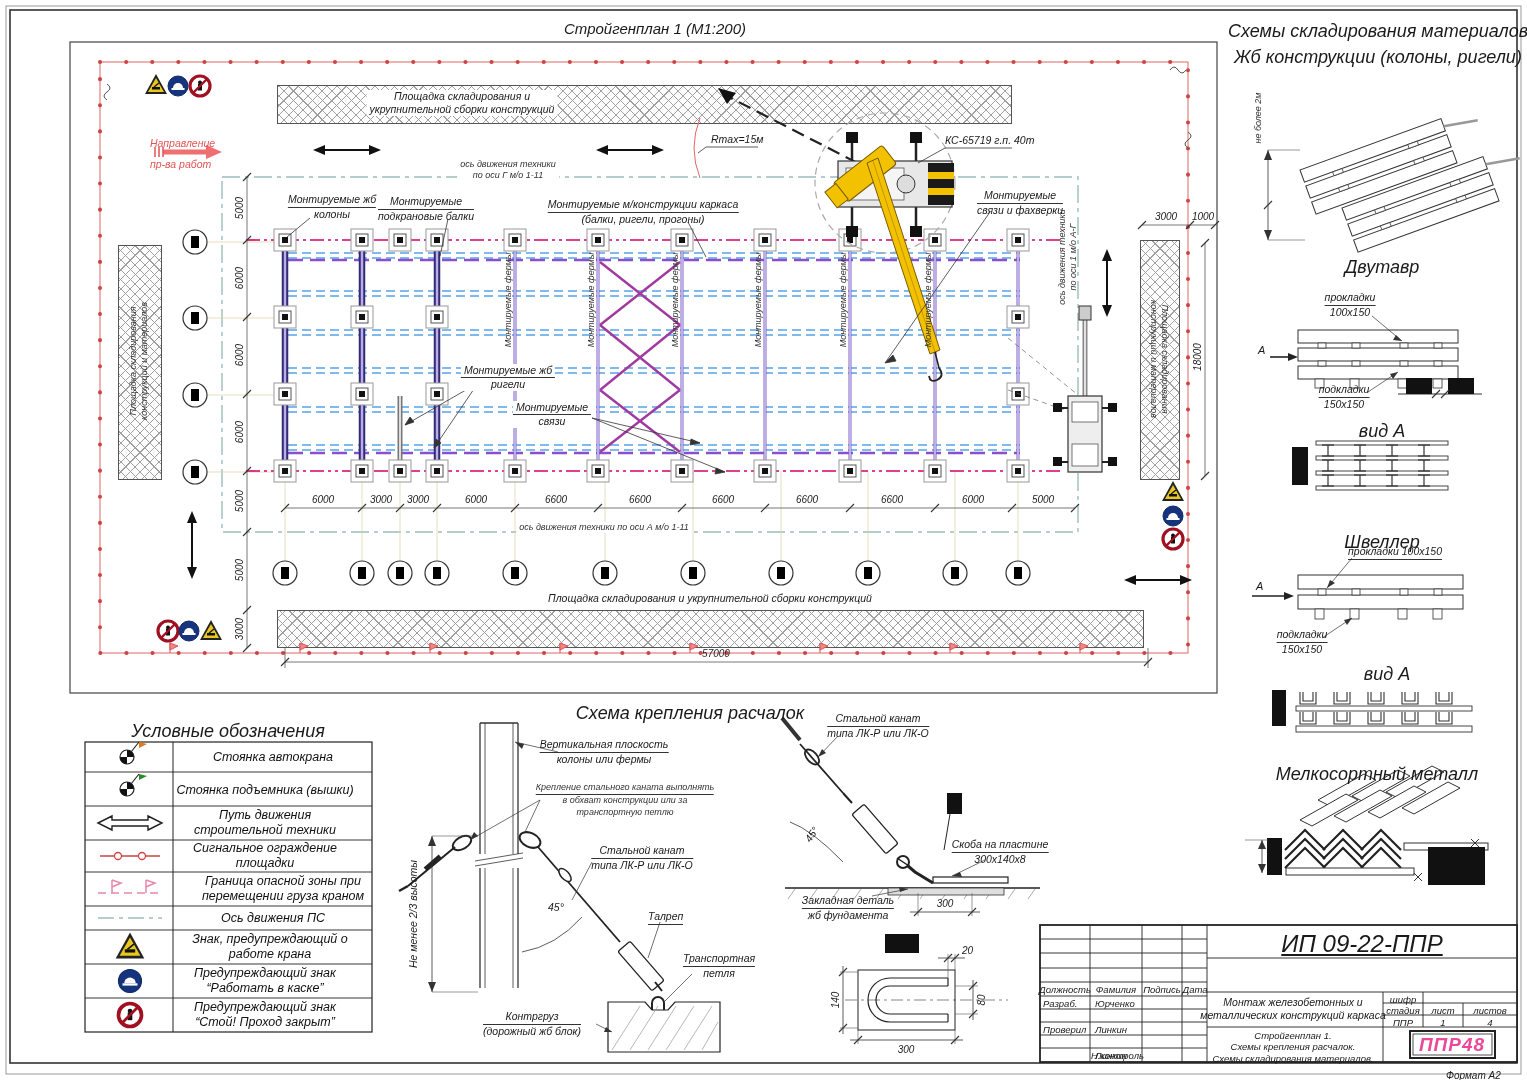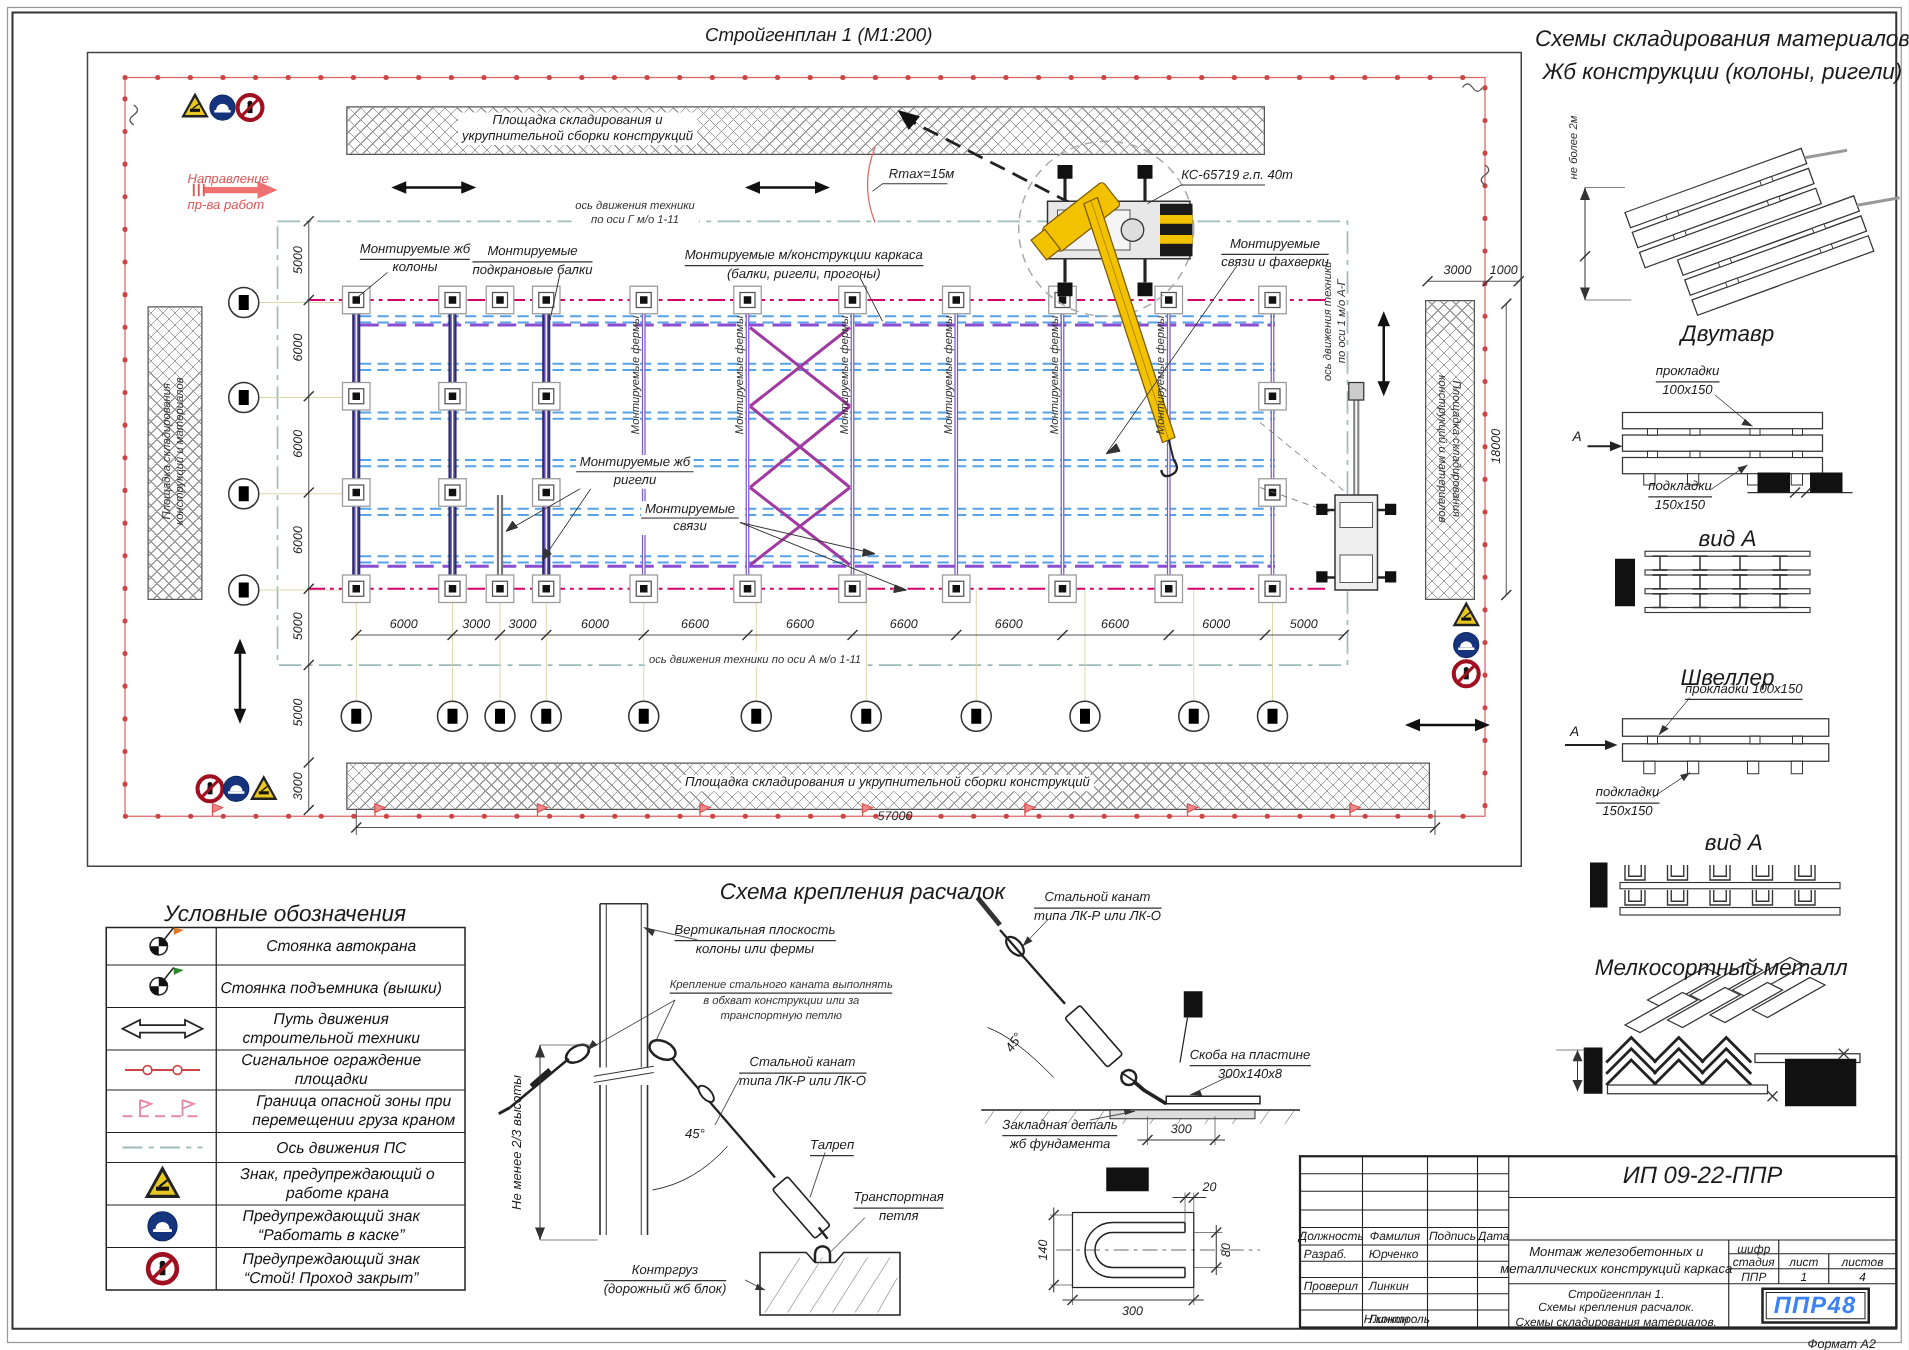--- a/index.html
+++ b/index.html
@@ -17,21 +17,21 @@
   .big{font-size:15px;}
   .red{color:#e05555;}
   .ul{border-bottom:1px solid #333;padding-bottom:1px;}
   .bgw{background:#fff;padding:0 3px;}
   .hatch{position:absolute;z-index:1;border:1px solid #555;background-color:#fdfdfd;
     background-image:repeating-linear-gradient(45deg,transparent 0 6px,#a0a0a0 6px 6.8px),
                      repeating-linear-gradient(-45deg,transparent 0 6px,#a0a0a0 6px 6.8px);}
   .legend-label{position:absolute;z-index:5;display:flex;align-items:center;justify-content:center;
     text-align:center;font:italic 12.5px/1.2 "Liberation Sans",sans-serif;color:#111;}
   .tb{font:italic 9.5px/1.2 "Liberation Sans",sans-serif;}
-  .logo{font:italic bold 19px "Liberation Sans",sans-serif;color:#3b82f6;letter-spacing:1px;}
+  .logo{font:italic bold 19px "Liberation Sans",sans-serif;color:#ec4899;letter-spacing:1px;}
 </style>
 </head>
 <body>
 
 <div id="stage">
 
   <div class="hatch" style="left:277px;top:85px;width:733px;height:37px;"></div>
   <div class="hatch" style="left:277px;top:610px;width:865px;height:36px;"></div>
   <div class="hatch" style="left:118px;top:245px;width:42px;height:233px;"></div>
   <div class="hatch" style="left:1140px;top:240px;width:38px;height:238px;"></div>
@@ -781,21 +781,21 @@
       <rect x="1413" y="1034" width="79" height="21" fill="none" stroke="#222" stroke-width="0.8"></rect>
     </g>
   </svg>
 
   <div class="t c big" style="left:655px;top:20px;">Стройгенплан 1 (М1:200)</div>
 
   <div class="t c" style="left:462px;top:90px;z-index:5;">
     <span class="ln bgw">Площадка складирования и</span>
       <span class="ln bgw">укрупнительной сборки конструкций</span>
   </div>
-  <div class="t c" style="left:710px;top:620px;">
+  <div class="t c" style="left:710px;top:592px;">
     <span class="ln bgw">Площадка складирования и укрупнительной сборки конструкций</span>
   </div>
   <div class="t r90 small" style="left:139px;top:361px;">
     <span class="ln">Площадка складирования</span>
       <span class="ln">конструкций и материалов</span>
   </div>
   <div class="t r90cw small" style="left:1159px;top:359px;">
     <span class="ln">Площадка складирования</span>
       <span class="ln">конструкций и материалов</span>
   </div>
@@ -948,21 +948,21 @@
   <div class="t c" style="left:848px;top:894px;">
     <span class="ln ul">Закладная деталь</span>
       <span class="ln">жб фундамента</span>
   </div>
   <div class="t c dim" style="left:945px;top:898px;">300</div>
   <div class="t r90 dim" style="left:836px;top:1000px;">140</div>
   <div class="t c dim" style="left:906px;top:1044px;">300</div>
   <div class="t dim" style="left:962px;top:945px;">20</div>
   <div class="t r90 dim" style="left:982px;top:1000px;">80</div>
 
-  <div class="t c" style="left:1362px;top:929px;font-size:19px;">ИП 09-22-ППР</div>
+  <div class="t c" style="left:1362px;top:929px;font-size:24px;text-decoration:underline;">ИП 09-22-ППР</div>
   <div class="t c tb" style="left:1065px;top:984px;">Должность</div>
   <div class="t c tb" style="left:1116px;top:984px;">Фамилия</div>
   <div class="t c tb" style="left:1162px;top:984px;">Подпись</div>
   <div class="t c tb" style="left:1195px;top:984px;">Дата</div>
   <div class="t tb" style="left:1043px;top:998px;">Разраб.</div>
   <div class="t tb" style="left:1095px;top:998px;">Юрченко</div>
   <div class="t tb" style="left:1043px;top:1024px;">Проверил</div>
   <div class="t tb" style="left:1095px;top:1024px;">Линкин</div>
   <div class="t tb" style="left:1043px;top:1050px;margin-left:48px;">Н.контроль</div>
   <div class="t tb" style="left:1095px;top:1050px;">Линкин</div>

